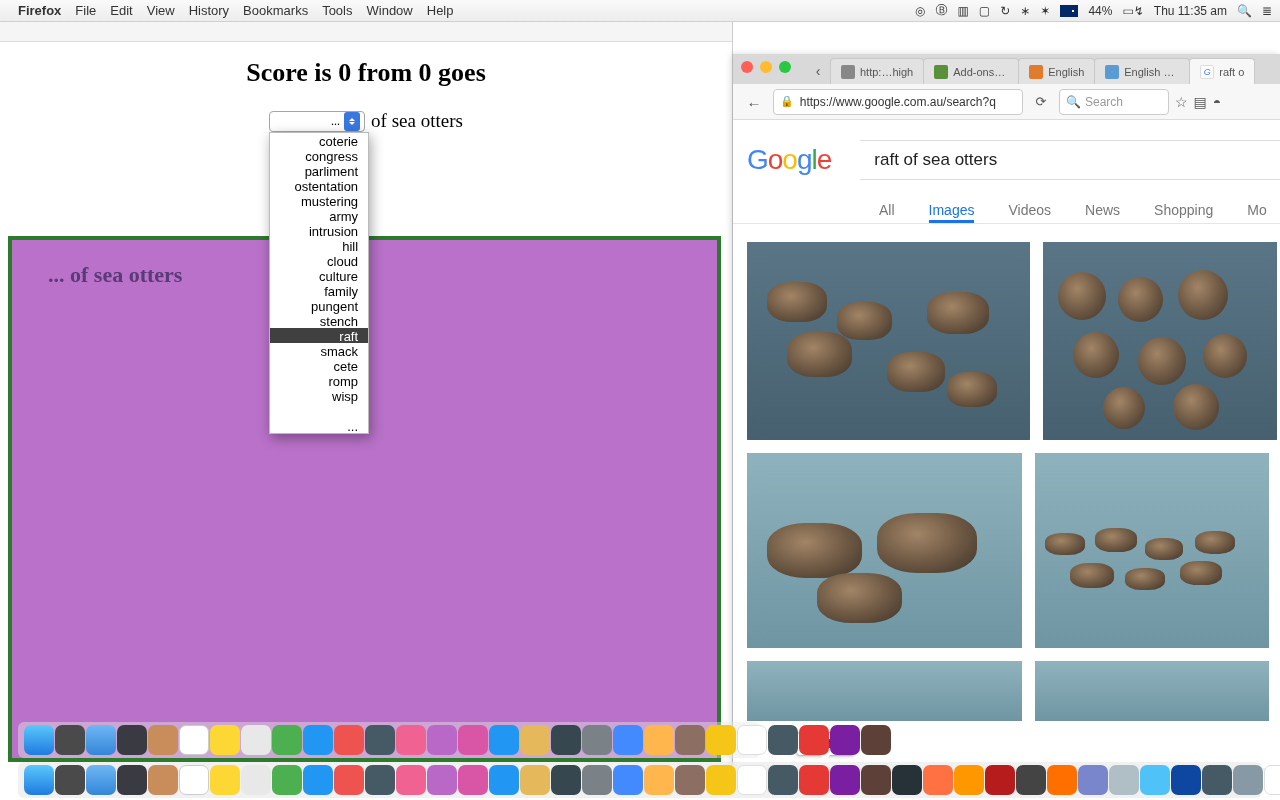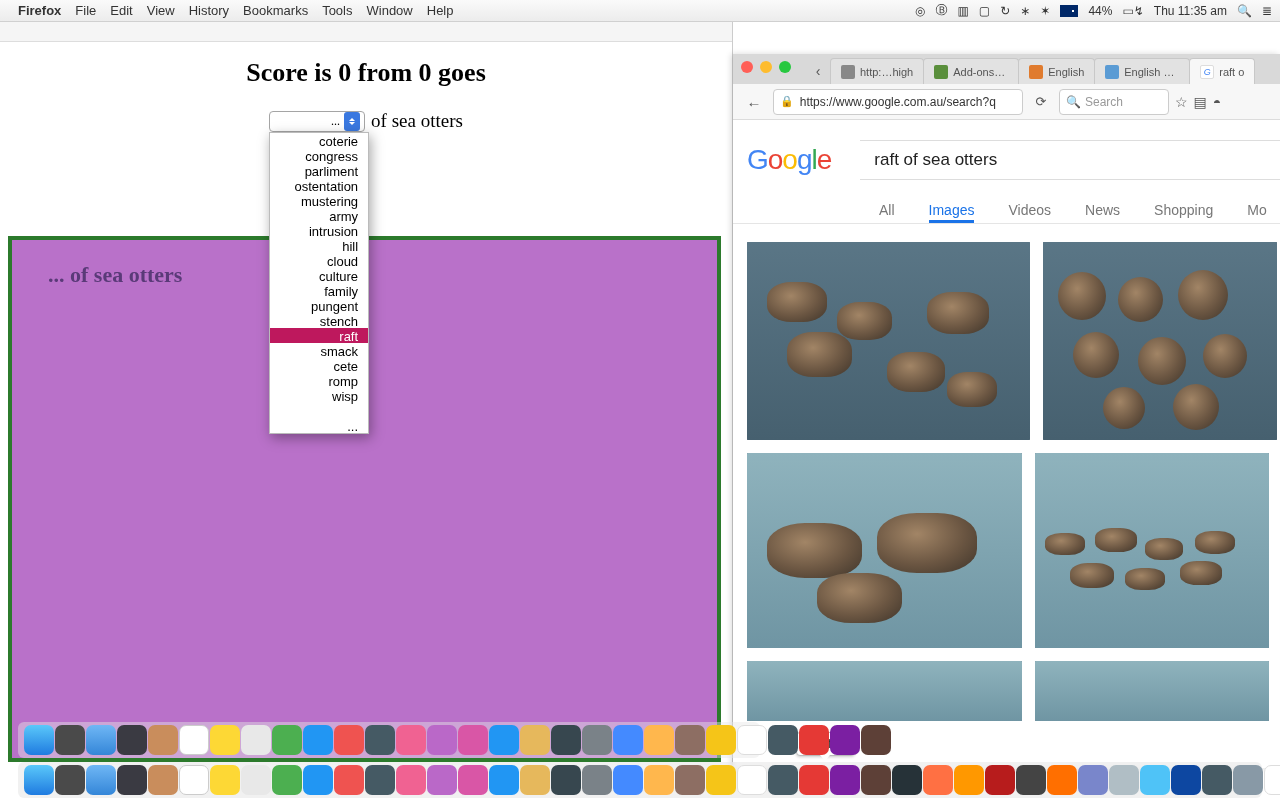--- a/index.html
+++ b/index.html
@@ -28,21 +28,21 @@
   .score { text-align:center; font-family: "Times New Roman", serif; font-size:26px; font-weight:bold; color:#000; margin-top:16px; }
   .question-row { text-align:center; margin-top:22px; font-family:"Times New Roman", serif; font-size:19px; color:#000; display:flex; justify-content:center; align-items:center; gap:6px;}
   .select-wrap { position:relative; display:inline-block; }
   .select-box { width:96px; height:21px; background:#fff; border:1px solid #a5a5a5; border-radius:4px; display:flex; align-items:center; justify-content:flex-end; padding:0 4px; font-size:12px; }
   .select-arrows { background:#3a78e0; width:16px; height:19px; margin-left:4px; border-radius:3px; display:flex; flex-direction:column; justify-content:center; align-items:center; }
   .select-arrows::before{content:"";border-left:3px solid transparent;border-right:3px solid transparent;border-bottom:3px solid #fff; margin-bottom:1px;}
   .select-arrows::after{content:"";border-left:3px solid transparent;border-right:3px solid transparent;border-top:3px solid #fff;}
   
   .dropdown { position:absolute; top:21px; left:0; width:100px; background:#fff; border:1px solid #bbb; box-shadow:2px 4px 12px rgba(0,0,0,0.35); z-index:100; font-size:13px; font-family:-apple-system, Arial, sans-serif;}
   .dropdown .opt { padding:1px 10px 1px 6px; text-align:right; height:15px; line-height:15px; color:#000;}
-  .dropdown .opt.hl { background:#be185d; color:#fff;}
+  .dropdown .opt.hl { background:#404040; color:#fff;}
   .dropdown .opt.bl { height:15px; }
 
   .purple-board { position:absolute; top:178px; left:8px; right:11px; bottom:0; background:#b971c9; border:4px solid #2c7a2c; }
   .board-text { font-family:"Comic Sans MS","Marker Felt",cursive; color:#5a3a78; font-size:22px; font-weight:600; padding:22px 13px 0 36px; }
 
   
   .chrome { position:absolute; top:54px; left:733px; width:547px; height:714px; background:#f1f1f1; box-shadow:-2px 0 6px rgba(0,0,0,0.15); }
   .chrome-tabs { height:30px; background:#d9d9d9; display:flex; align-items:flex-end; padding-left:4px; gap:0; position:relative;}
   .chrome-traffic{position:absolute; left:8px; top:7px; display:flex; gap:7px;}
   .chrome-traffic i{width:12px;height:12px;border-radius:50%;}

